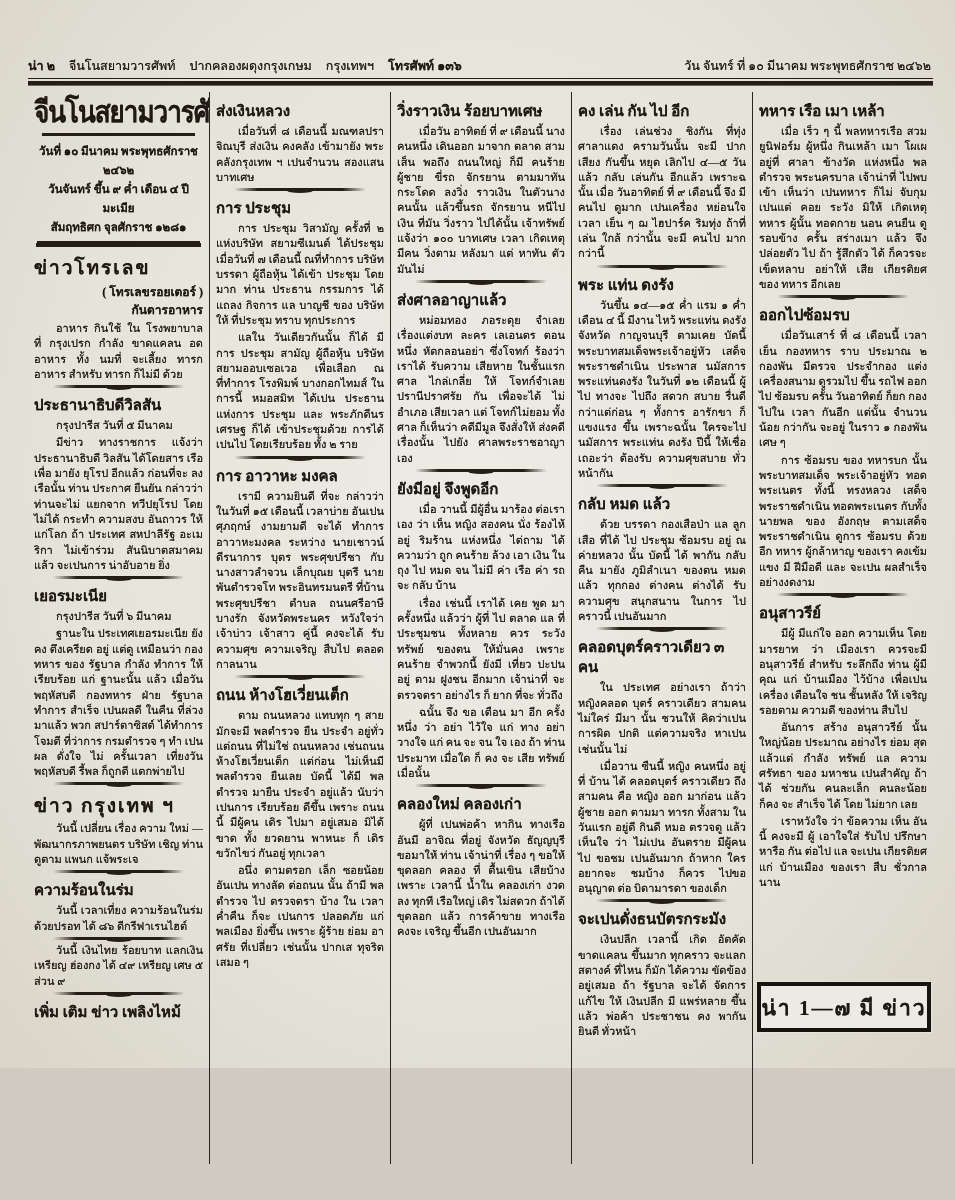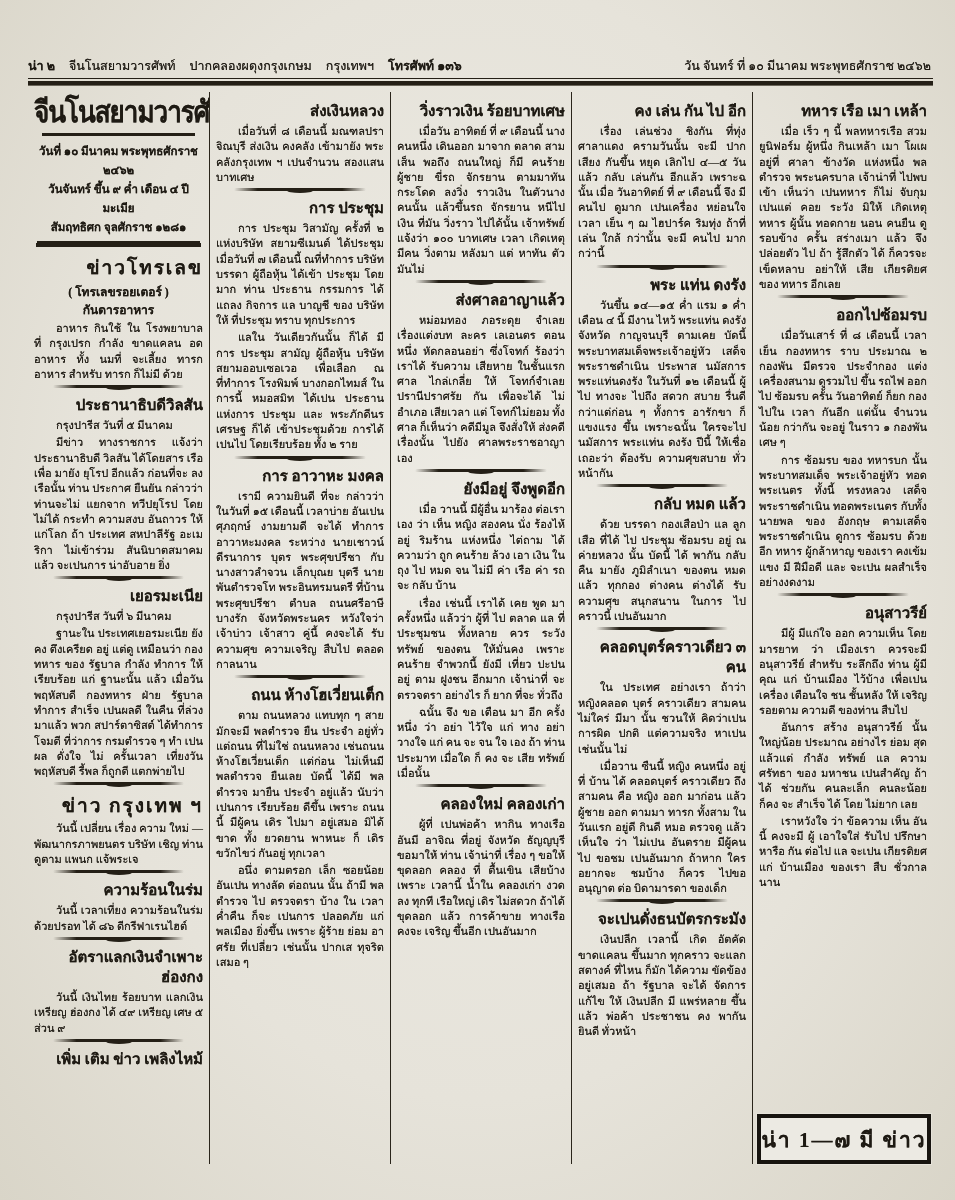--- a/index.html
+++ b/index.html
@@ -3,21 +3,21 @@
 <meta charset="utf-8">
 <style>
   html,body{margin:0;padding:0;}
   body{
     width:955px;height:1200px;overflow:hidden;
     background:#cfcbc0;
     font-family:"Liberation Serif","DejaVu Serif",serif;
     color:#1e1a13;
   }
   .page{
-    position:relative;width:955px;height:1200px;
+    position:relative;width:955px;height:1068px;
     background:radial-gradient(ellipse at 50% 45%, #edebe4 0%, #e6e3da 60%, #d9d5c8 100%);
     box-sizing:border-box;
     padding-left:36px;
   }
   
   .topbar{
     position:absolute;left:28px;right:24px;top:56px;
     display:flex;align-items:baseline;gap:14px;
     font-size:12.5px;white-space:nowrap;
   }
@@ -45,25 +45,25 @@
   .masthead{text-align:center;padding-top:2px;}
   .mast-title{
     font-size:26px;font-weight:bold;letter-spacing:-1px;
     transform:scaleY(1.15);line-height:34px;white-space:nowrap;
   }
   .mast-rule{height:3px;background:#241f16;margin:3px 8px 6px 8px;}
   .mast-line{font-size:11.5px;line-height:19px;font-weight:bold;}
   .mast-bottom{border-top:1px solid #241f16;margin:6px 2px 0 2px;height:3px;background:#241f16;box-shadow:0 -3px 0 -1px #241f16;}
   
   .headline{
-    font-size:15px;font-weight:bold;text-align:right;
+    font-size:15px;font-weight:bold;text-align:left;
     margin:7px 0 3px 0;line-height:20px;
   }
   .headline.big{font-size:19px;letter-spacing:2px;line-height:24px;margin-top:9px;}
-  .subhead{font-size:12px;font-weight:bold;text-align:center;line-height:18px;}
+  .subhead{font-size:12px;font-weight:bold;text-align:right;line-height:18px;}
   .art p{
     font-size:11px;line-height:15.3px;text-align:justify;
     margin:2px 0;text-indent:22px;
     word-break:break-word;
   }
   .rule{
     height:3px;width:78%;margin:7px auto 3px auto;
     background:linear-gradient(to right,rgba(36,31,22,0) 0%,#241f16 18%,#241f16 82%,rgba(36,31,22,0) 100%);
     border-radius:2px;
   }
@@ -129,21 +129,20 @@
             <h2 class="headline big">ข่าว กรุงเทพ ฯ</h2>
             <p>วันนี้ เปลี่ยน เรื่อง ความ ใหม่ — พัฒนากรภาพยนตร บริษัท เชิญ ท่าน ดูตาม แพนก แจ้พระเจ</p>
           </article>
           <div class="rule"></div>
           <article class="art">
             <h2 class="headline">ความร้อนในร่ม</h2>
             <p>วันนี้ เวลาเที่ยง ความร้อนในร่ม ด้วยปรอท ได้ ๘๖ ดีกรีฟาเรนไฮต์</p>
           </article>
           <div class="rule"></div>
           <article class="art">
-            <h2 class="headline">อัตราแลกเงินจำเพาะ ฮ่องกง</h2>
             <p>วันนี้ เงินไทย ร้อยบาท แลกเงิน เหรียญ ฮ่องกง ได้ ๔๙ เหรียญ เศษ ๕ ส่วน ๙</p>
           </article>
           <div class="rule"></div>
           <article class="art">
             <h2 class="headline">เพิ่ม เติม ข่าว เพลิงไหม้</h2>
           </article>
         </div>
     </div>
     <div class="col">
         <div class="arts">

